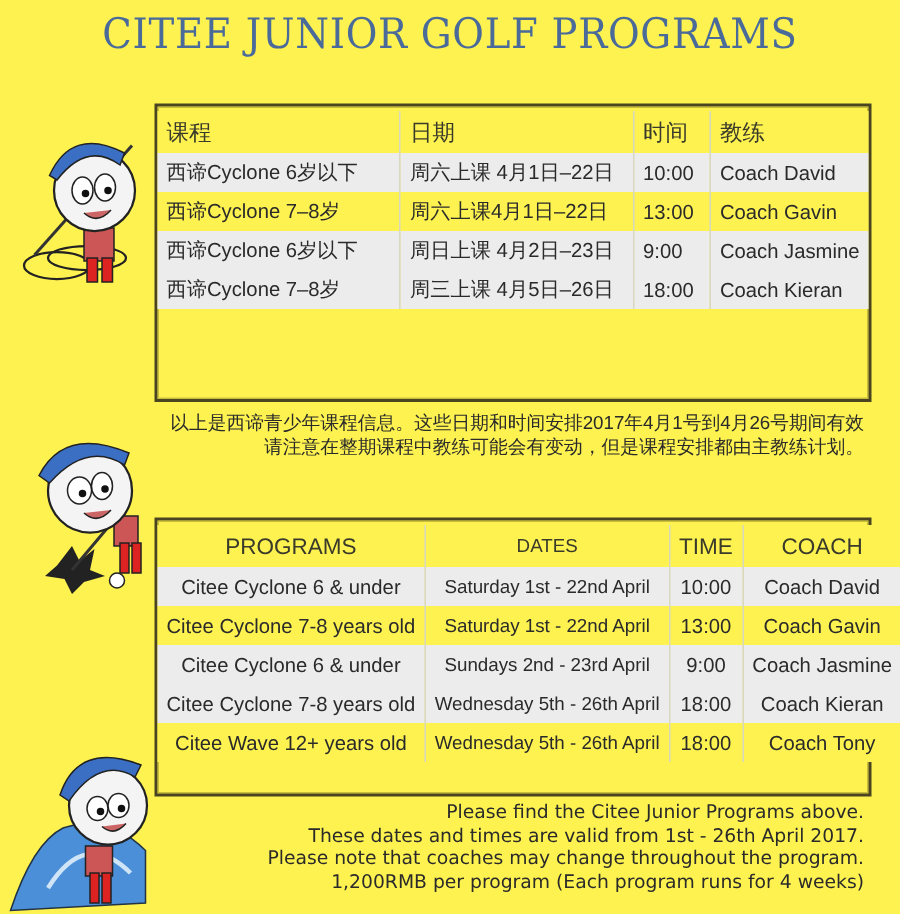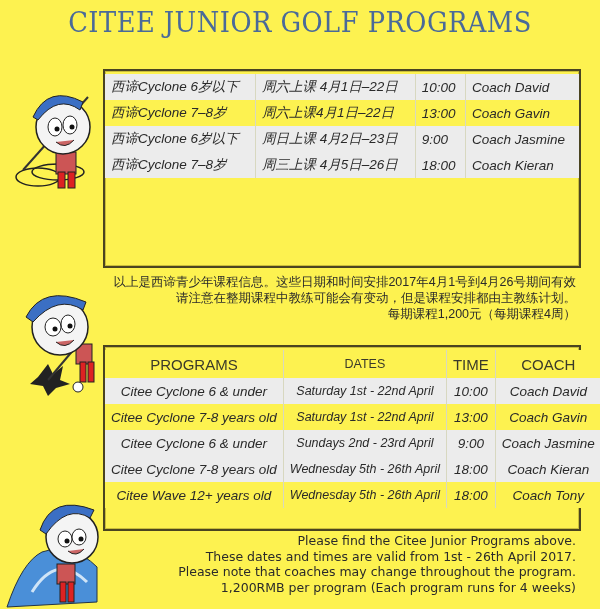--- a/index.html
+++ b/index.html
@@ -3,21 +3,21 @@
 <meta charset="utf-8">
 <style>
   html, body { margin:0; padding:0; }
   body { width:600px; height:609px; background:#fdf250; position:relative; overflow:hidden; font-family:"Liberation Sans", sans-serif; }
   .title { position:absolute; left:0; top:6px; width:600px; text-align:center; color:#4a6a99; font-family:"DejaVu Serif", serif; font-size:28px; letter-spacing:0.5px; font-weight:normal; transform:scaleX(0.92); }
   .tbl { position:absolute; left:103px; width:474px; border:2px solid #4a4420; box-shadow: inset 0 0 0 1px #c9bd3a; background:#fdf250; }
   .tbl table { border-collapse:collapse; width:100%; margin:3px 0 0 0; }
   .tbl td { padding:0 6px; color:#2a2a2a; white-space:nowrap; border-right:1px solid #d8d8c0; }
   .tbl td:last-child { border-right:none; }
   .tbl tr.hdr td { font-size:15px; color:#3a3a2a; height:28px; background:#fdf250; }
-  .tbl tr.row td { height:26px; font-size:13.5px;font-style:italic; }
+  .tbl tr.row td { height:26px; font-size:13.5px; }
   .tbl tr.gray td { background:#ececec; }
   .tbl tr.yel td { background:#fdf250; }
   .tbl .c1 { width:158px; }
   .tbl .c2 { width:145px; }
   .tbl .c3 { width:40px; }
   .tbl .time { font-size:15px; }
   .t1 { top:69px; height:195px; }
   .t2 { top:345px; height:182px;text-align:center; }
   .t2 .c1 { width:160px; }
   .t2 .c2 { width:143px; font-size:12.5px !important; }
@@ -76,20 +76,26 @@
   <ellipse cx="63" cy="57" rx="7" ry="8" fill="#fff" stroke="#222"></ellipse>
   <ellipse cx="77" cy="55" rx="7" ry="8" fill="#fff" stroke="#222"></ellipse>
   <circle cx="65" cy="59" r="2.5" fill="#111"></circle>
     <circle cx="79" cy="57" r="2.5" fill="#111"></circle>
   <path d="M66 69 Q74 76 82 67" fill="#c66" stroke="#222"></path>
 </svg>
 
 <div class="tbl t1">
   <table>
     <tbody>
+        <tr class="hdr">
+      <td class="c1">课程</td>
+      <td class="c2">日期</td>
+      <td class="c3">时间</td>
+      <td>教练</td>
+    </tr>
     <tr class="row gray">
       <td>西谛Cyclone 6岁以下</td>
       <td>周六上课 4月1日–22日</td>
       <td class="time">10:00</td>
       <td>Coach David</td>
     </tr>
     <tr class="row yel">
       <td>西谛Cyclone 7–8岁</td>
       <td>周六上课4月1日–22日</td>
       <td class="time">13:00</td>
@@ -107,21 +113,20 @@
       <td class="time">18:00</td>
       <td>Coach Kieran</td>
     </tr>
   </tbody>
     </table>
 </div>
 
 <div class="note cn">
   <div>以上是西谛青少年课程信息。这些日期和时间安排2017年4月1号到4月26号期间有效</div>
   <div>请注意在整期课程中教练可能会有变动，但是课程安排都由主教练计划。</div>
-  <div>每期课程1,200元（每期课程4周）</div>
 </div>
 
 <div class="tbl t2">
   <table>
     <tbody>
         <tr class="hdr">
       <td class="c1">PROGRAMS</td>
       <td class="c2">DATES</td>
       <td class="c3">TIME</td>
       <td>COACH</td>

